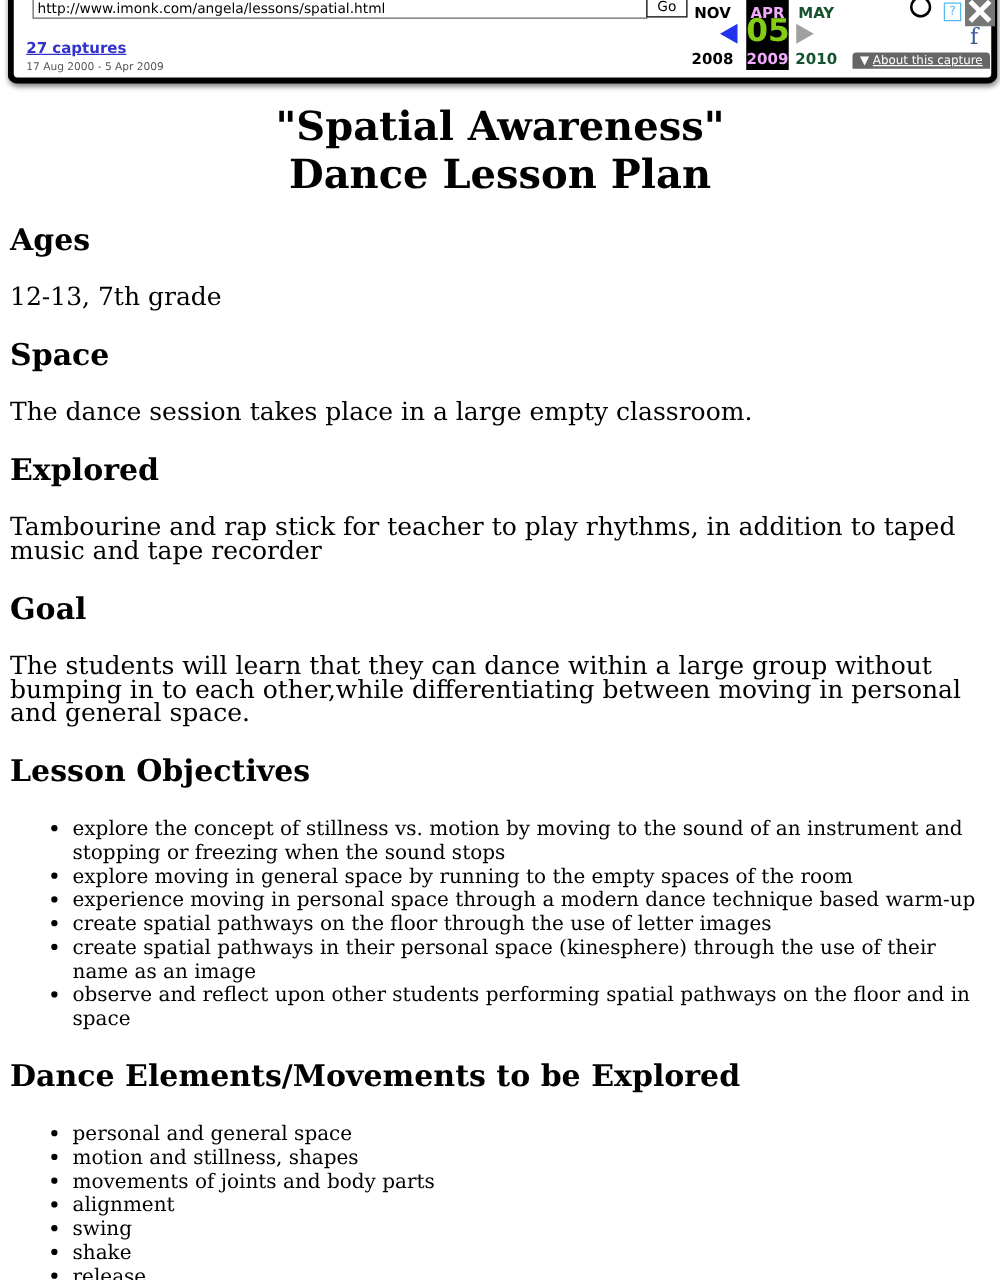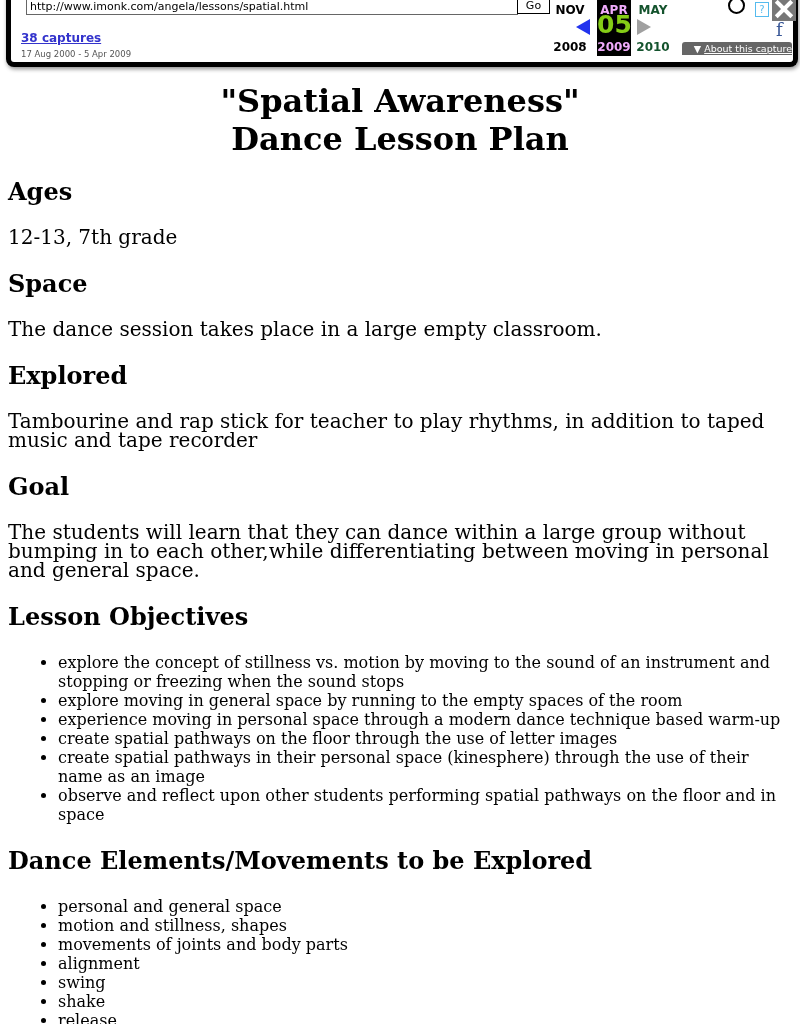--- a/index.html
+++ b/index.html
@@ -60,39 +60,39 @@
   .wm-close::before, .wm-close::after {
     content: ""; position: absolute; left: 10px; top: 1px; width: 4px; height: 22px; background: #fff;
   }
   .wm-close::before { transform: rotate(45deg); }
   .wm-close::after { transform: rotate(-45deg); }
   .wm-fb {
     position: absolute; left: 765px; top: 25px; font-family: "DejaVu Serif", serif; font-size: 18px; color: #3b5998; cursor: pointer;
   }
   .wm-about {
     position: absolute; left: 671px; top: 48px; width: 110px; height: 13px; background: #666;
-    border-radius: 3px 3px 0 0; color: #fff; font-size: 9.5px; line-height: 13px; text-align: right; cursor: pointer;
+    border-radius: 3px 3px 0 0; color: #fff; font-size: 9.5px; line-height: 13px; text-align: center; cursor: pointer;
   }
   .wm-about span.t { text-decoration: underline; }
 
   
   .content { position: absolute; left: 8px; top: 82px; width: 784px; }
   h1.title { text-align: center; font-size: 32px; line-height: 38px; margin: 0 0 20px 0; font-weight: bold; }
   h2 { font-size: 24px; line-height: 28px; margin: 0; font-weight: bold; }
   p { font-size: 20px; line-height: 19px; margin: 0; }
   ul { margin: 10px; padding-left: 40px; }
   li { font-size: 16px; line-height: 19px; }
 </style>
 </head>
 <body>
 
 <div class="wm-bar">
   <input class="wm-url" type="text" value="http://www.imonk.com/angela/lessons/spatial.html" style="">
   <button class="wm-go">Go</button>
-  <a class="wm-captures">38 captures</a>
+  <a class="wm-captures">27 captures</a>
   <div class="wm-range">17 Aug 2000 - 5 Apr 2009</div>
 
   <div class="wm-col wm-prev">
     <div class="wm-month">NOV</div>
     <div class="wm-year">2008</div>
   </div>
   <div class="wm-col wm-cur">
     <div class="wm-month">APR</div>
     <div class="wm-day">05</div>
     <div class="wm-year">2009</div>

